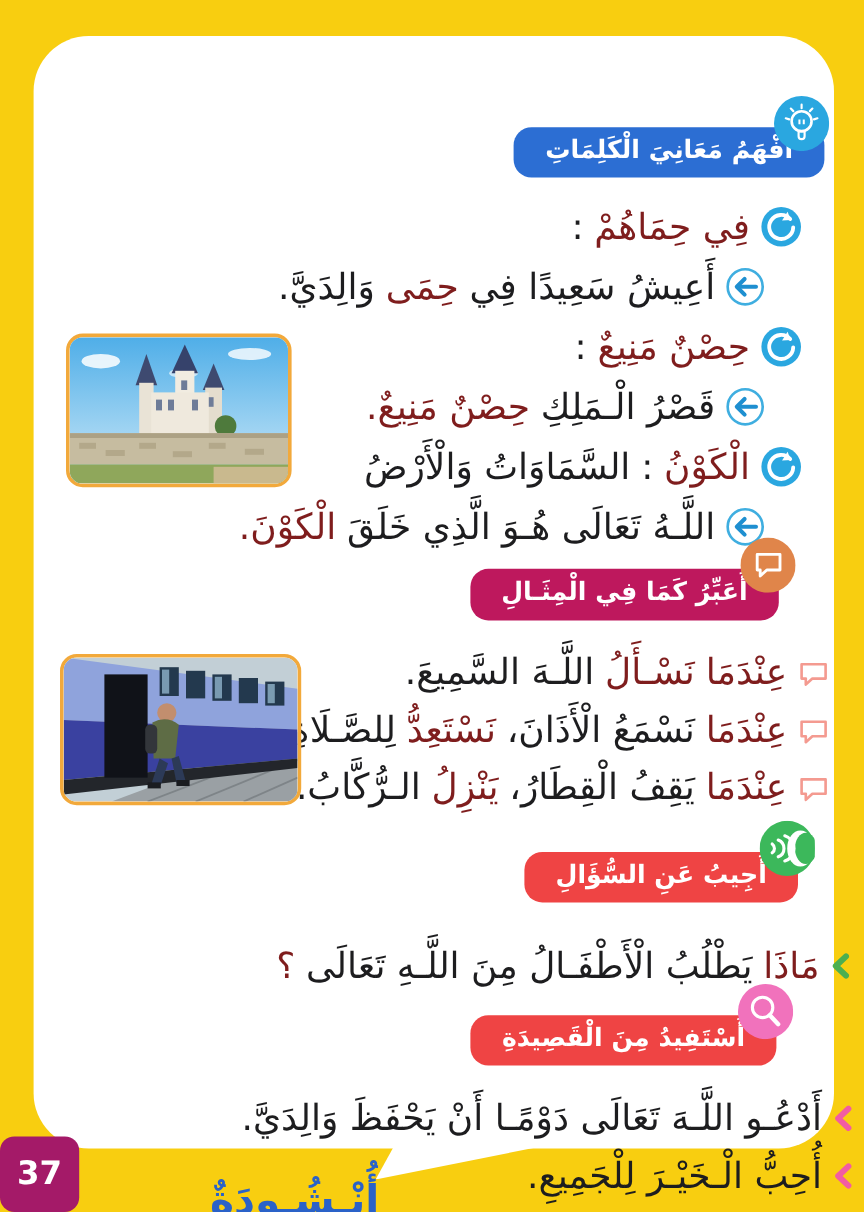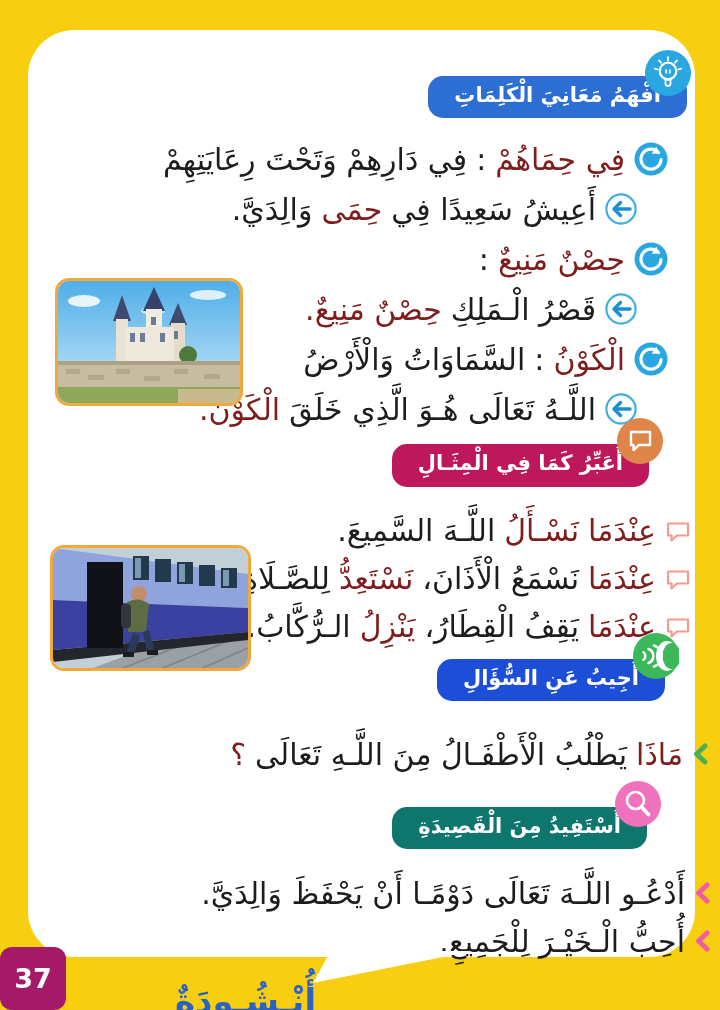--- a/index.html
+++ b/index.html
@@ -7,32 +7,32 @@
     width:720px;height:1010px;position:relative;overflow:hidden;
     background:#F8CE10;
     font-family:"DejaVu Sans",sans-serif;
   }
   .sheet{
     position:absolute;left:28px;top:30px;width:667px;height:927px;
     background:#fff;border-radius:46px;
   }
   .content{
     position:absolute;inset:0;
-    padding:46px 14px 0 30px;
+    padding:76px 14px 0 30px;
     direction:rtl;
   }
   
   .hdr{
     position:relative;width:max-content;color:#fff;font-weight:bold;
     font-size:21px;line-height:1.35;border-radius:15px;padding:5px 26px 9px 26px;
   }
   .hdr-vocab{background:#2C6ED3;margin-right:-6px}
   .hdr-express{background:#be185d;margin-right:32px;margin-top:10px}
-  .hdr-answer{background:#1d4ed8;margin-right:16px;margin-top:8px}
-  .hdr-benefit{background:#0f766e;margin-right:34px;margin-top:28px}
+  .hdr-answer{background:#ef4444;margin-right:16px;margin-top:29px}
+  .hdr-benefit{background:#ef4444;margin-right:34px;margin-top:16px}
   .badge{position:absolute;top:-26px;right:-14px;width:46px;height:46px}
   .hdr-vocab .badge{right:-4px}
   
   .row{
     display:flex;align-items:center;gap:9px;white-space:nowrap;
     font-size:30px;height:50px;color:#1d1d1f;
   }
   .row.h48{height:48px}
   .red{color:#7f1d1d}
   .r-def{margin-right:13px}
@@ -95,21 +95,20 @@
     <div class="row r-def mt16">
       <span class="licon">
         <svg width="34" height="34" viewBox="0 0 34 34">
           <circle cx="17" cy="17" r="16.5" fill="#2AA7E0"></circle>
           <path d="M24.5 10.5 A10 10 0 1 0 27 17.5" fill="none" stroke="#fff" stroke-width="3.2" stroke-linecap="round"></path>
           <path d="M22.3 4.4 L25 11.4 L17.7 11.7 Z" fill="#fff"></path>
         </svg>
       </span>
       <span class="red">فِي حِمَاهُمْ</span>
       <span> : </span>
-      <span>فِي دَارِهِمْ وَتَحْتَ رِعَايَتِهِمْ</span>
     </div>
 
     <div class="row r-ex">
       <span class="licon">
         <svg width="32" height="32" viewBox="0 0 32 32">
           <circle cx="16" cy="16" r="14.6" fill="#fff" stroke="#3FAEE0" stroke-width="2.2"></circle>
           <path d="M25 16 H10.5" stroke="#1E8FD0" stroke-width="3.4" stroke-linecap="round"></path>
           <path d="M15.5 9.5 L9 16 l6.5 6.5" fill="none" stroke="#1E8FD0" stroke-width="3.4" stroke-linecap="round" stroke-linejoin="round"></path>
         </svg>
       </span>

